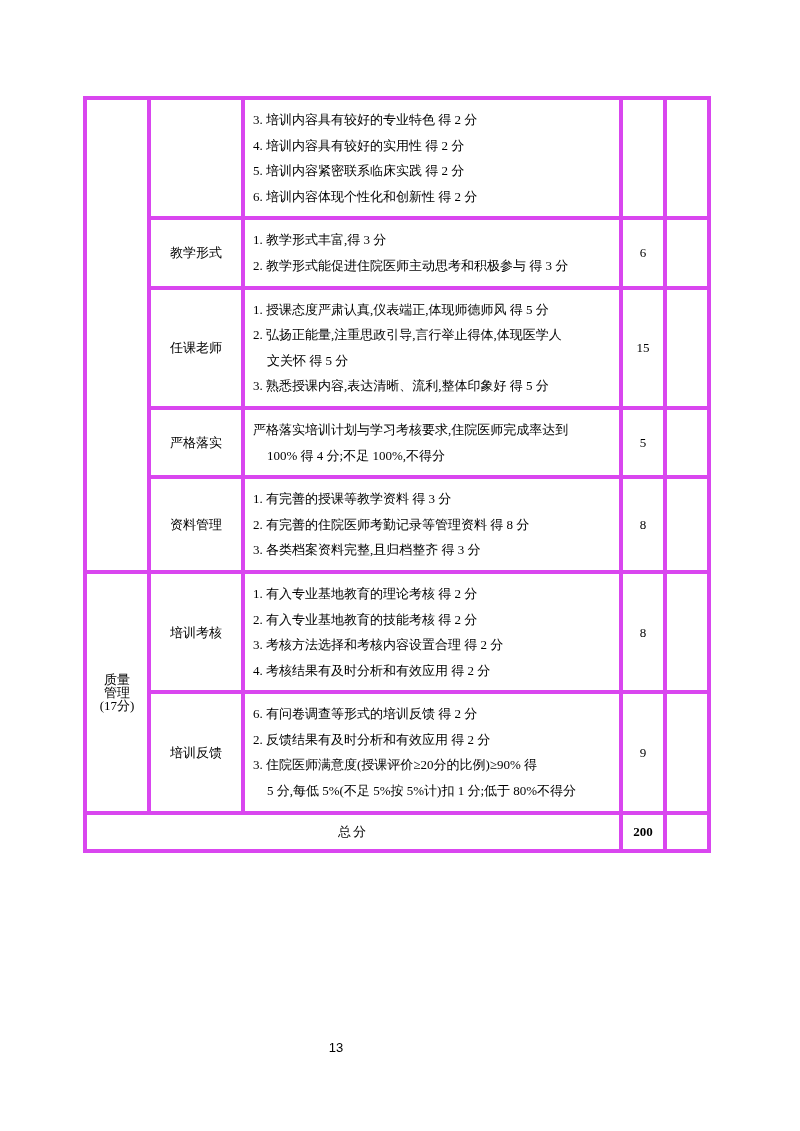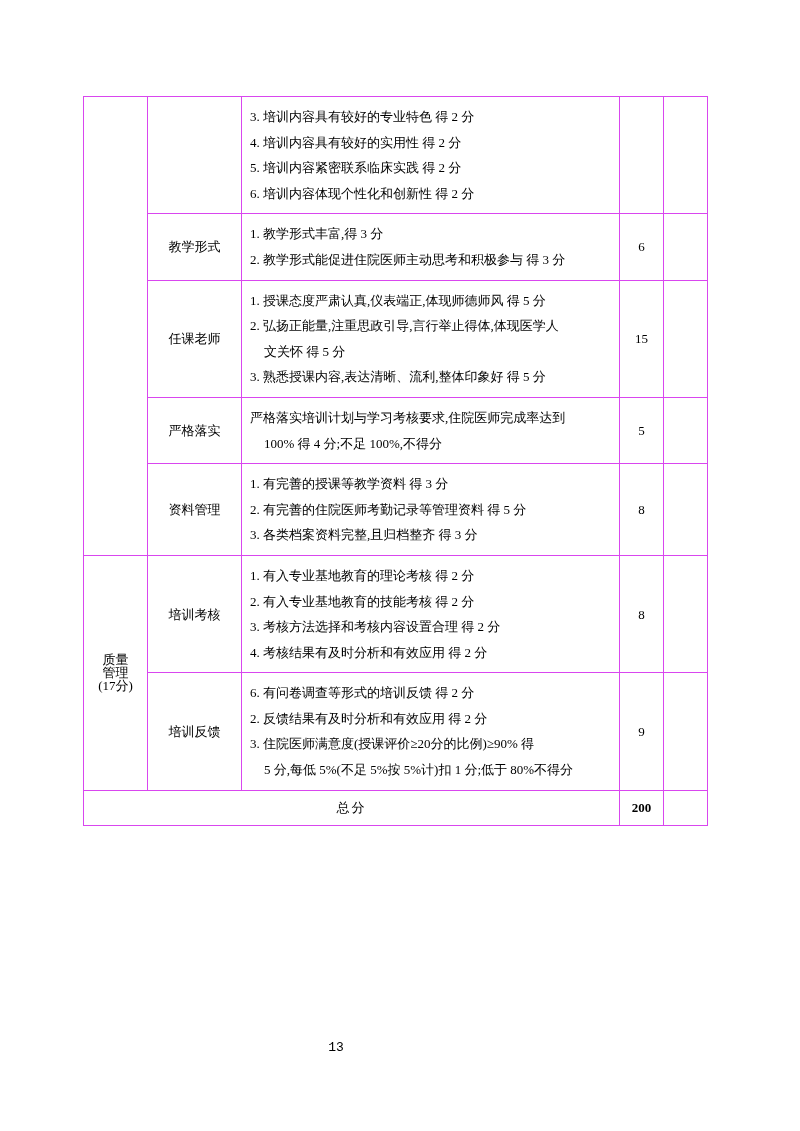--- a/index.html
+++ b/index.html
@@ -44,21 +44,21 @@
     left: 83px;
     top: 96px;
     width: 624px;
   }
   table.grid {
     border-collapse: collapse;
     width: 624px;
     table-layout: fixed;
   }
   table.grid td {
-    border: 1px solid #d946ef;
+    border: 4px solid #d946ef;
     vertical-align: middle;
     font-size: 13px;
     line-height: 1.0;
     padding: 0;
   }
   .col-a { width: 64px; }
   .col-b { width: 94px; }
   .col-c { width: 378px; }
   .col-d { width: 44px; }
   .col-e { width: 44px; }
@@ -123,21 +123,21 @@
   .sig-m { margin-left: 52px; }
   .sig-d { margin-left: 52px; }
 
   .page-number {
     position: absolute;
     left: 0;
     top: 1040px;
     width: 672px;
     text-align: center;
     font-size: 13px;
-    font-family: Liberation Mono, monospace;
+    font-family: Liberation Sans, sans-serif;
   }
 </style>
 </head>
 <body>
 
 <div class="page">
 
 
   <div class="table-wrap">
     <table class="grid">
@@ -201,21 +201,21 @@
           </td>
           <td class="score-cell">5</td>
           <td class="blank-cell"></td>
         </tr>
 
         <tr>
           <td class="sub-cell">资料管理</td>
           <td>
             <div class="items">
               <div class="line">1. 有完善的授课等教学资料 得 3 分</div>
-              <div class="line">2. 有完善的住院医师考勤记录等管理资料 得 5 分</div>
+              <div class="line">2. 有完善的住院医师考勤记录等管理资料 得 8 分</div>
               <div class="line">3. 各类档案资料完整,且归档整齐 得 3 分</div>
             </div>
           </td>
           <td class="score-cell">8</td>
           <td class="blank-cell"></td>
         </tr>
 
         <tr>
           <td class="cat-cell" rowspan="2">
             <div>质量</div>

